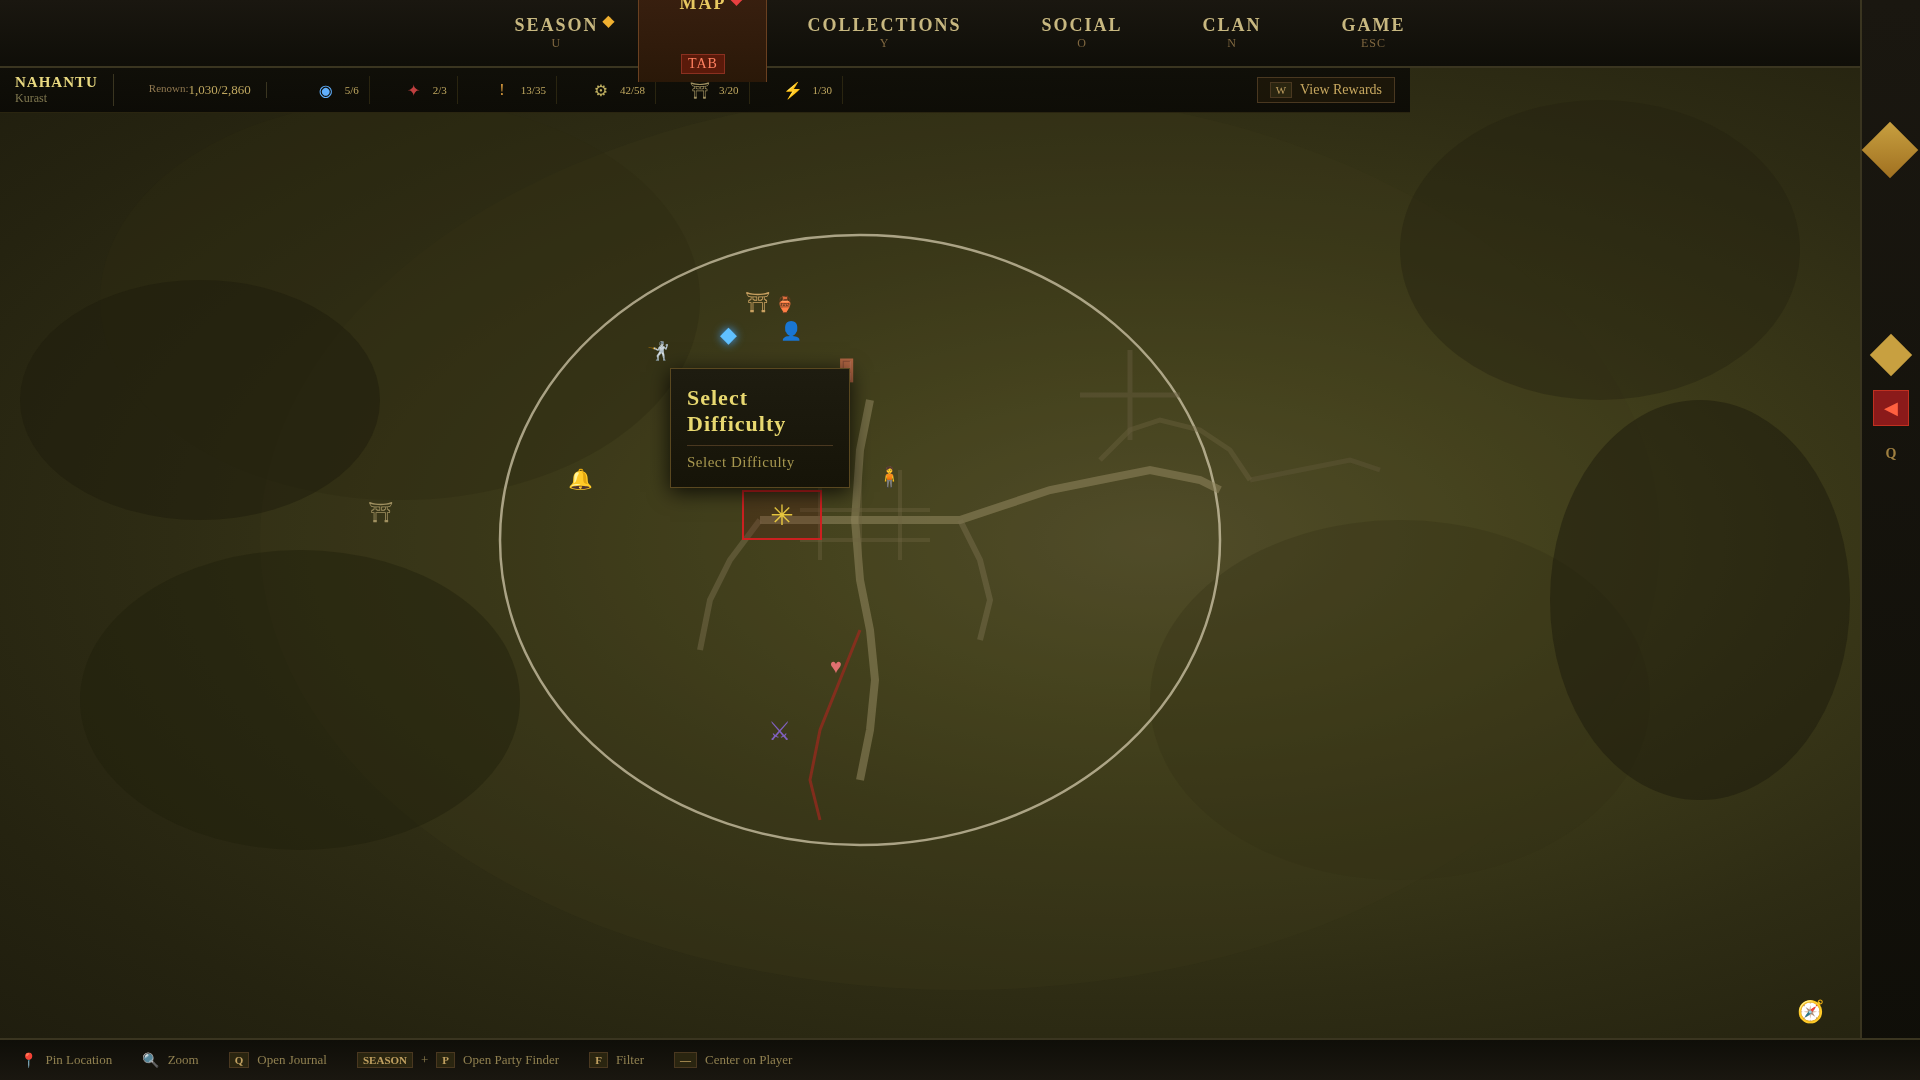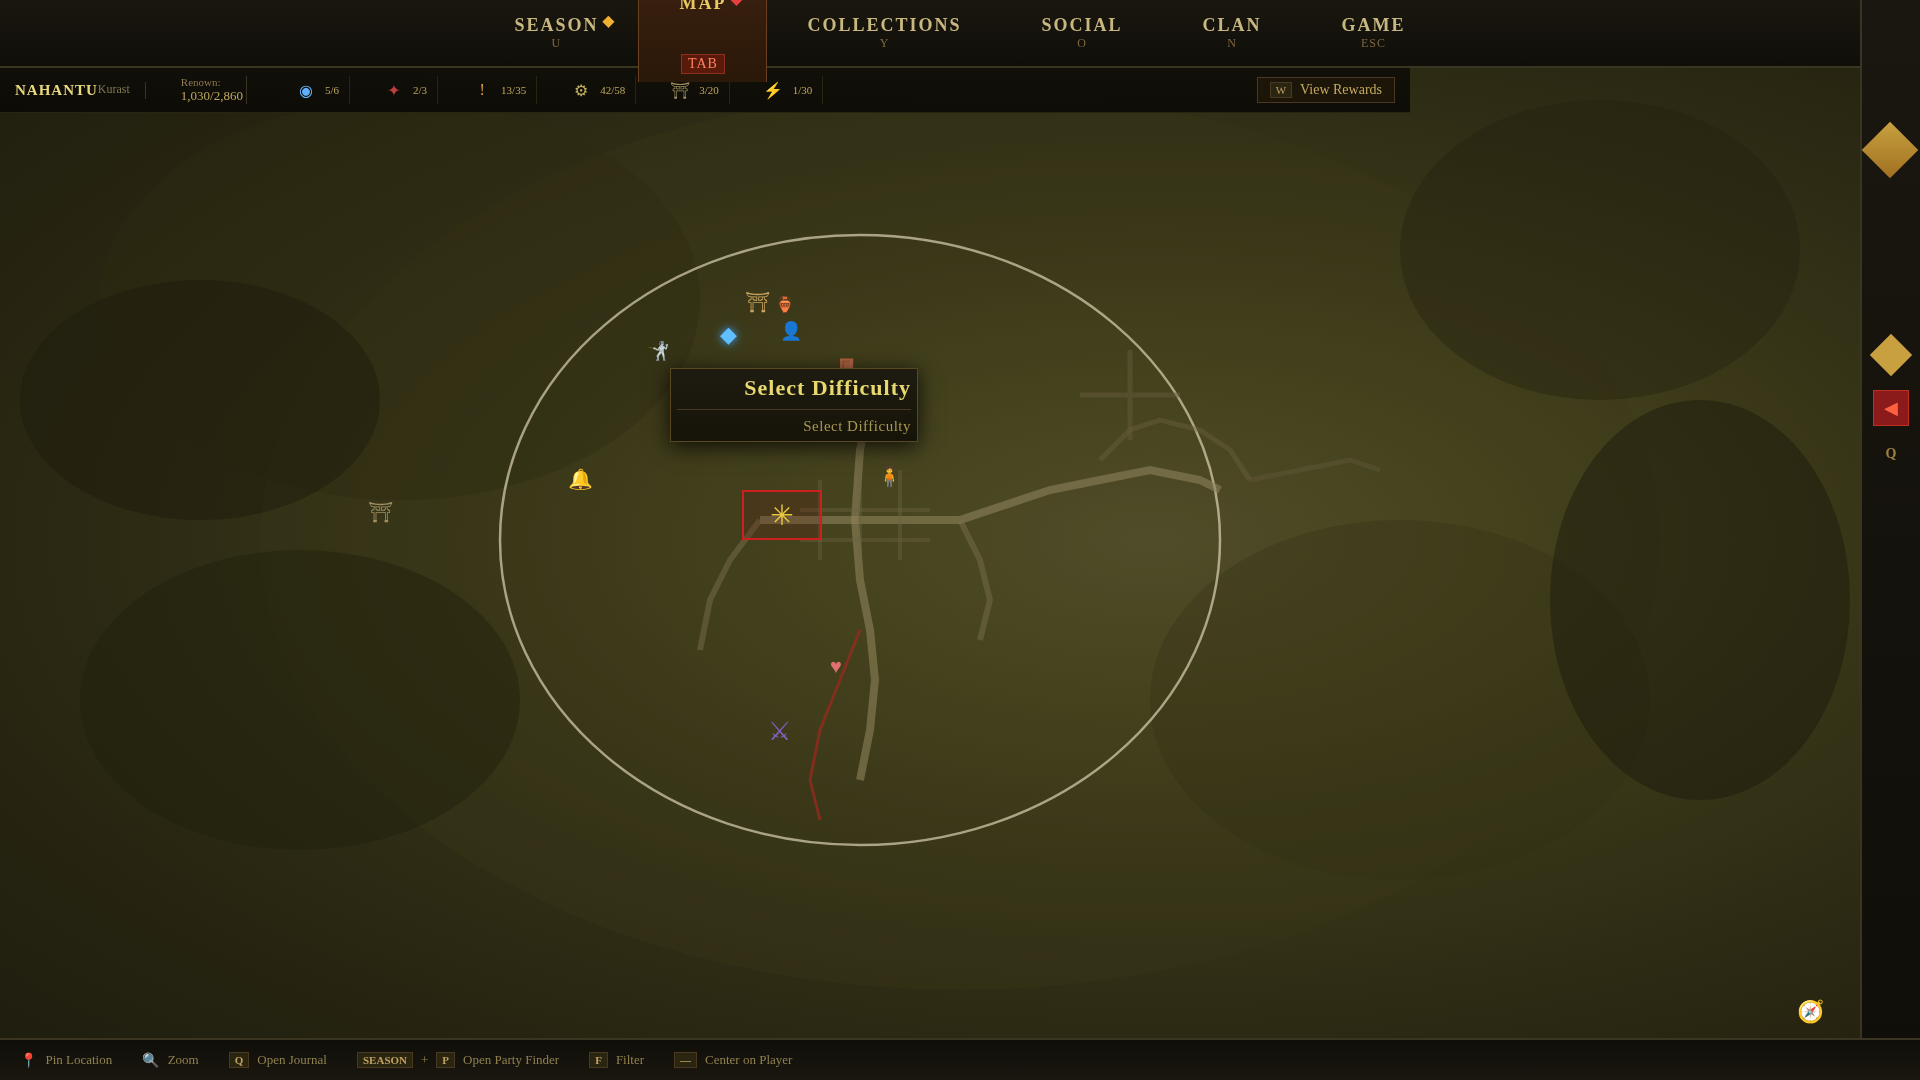--- a/index.html
+++ b/index.html
@@ -111,43 +111,44 @@
       border-bottom: 1px solid #2a2510;
       z-index: 99;
       display: flex;
       align-items: center;
       padding: 0 15px;
       gap: 20px;
     }
 
     .player-info {
       display: flex;
+      flex-direction: column;
       margin-right: 15px;
       border-right: 1px solid #3a3520;
       padding-right: 15px;
     }
 
     .player-name {
       font-size: 15px;
       font-weight: bold;
       color: #e8d880;
       letter-spacing: 1px;
     }
 
     .player-location {
       font-size: 12px;
       color: #807850;
     }
 
     .renown-section {
       display: flex;
-      flex-direction: column;
+      flex-direction: row;
       margin-right: 15px;
       border-right: 1px solid #3a3520;
-      padding-right: 3px;
+      padding-right: 15px;
     }
 
     .renown-label {
       font-size: 11px;
       color: #907850;
     }
 
     .renown-value {
       font-size: 13px;
       color: #c0a860;
@@ -186,27 +187,27 @@
       border: 1px solid #4a3820;
       padding: 4px 12px;
       background: rgba(40,30,10,0.5);
     }
 
     
     #difficulty-popup {
       position: absolute;
       top: 368px;
       left: 670px;
-      width: 248px;
+      width: 180px;
       background: linear-gradient(to bottom, #1e1c10 0%, #161408 100%);
       border: 1px solid #5a4820;
       box-shadow: 0 4px 20px rgba(0,0,0,0.8);
       z-index: 200;
-      padding: 6px;
-      text-align: right;
+      padding: 16px;
+      text-align: left;
     }
 
     .popup-title {
       font-size: 22px;
       color: #e8d870;
       font-weight: bold;
       letter-spacing: 1px;
       margin-bottom: 8px;
     }
 

